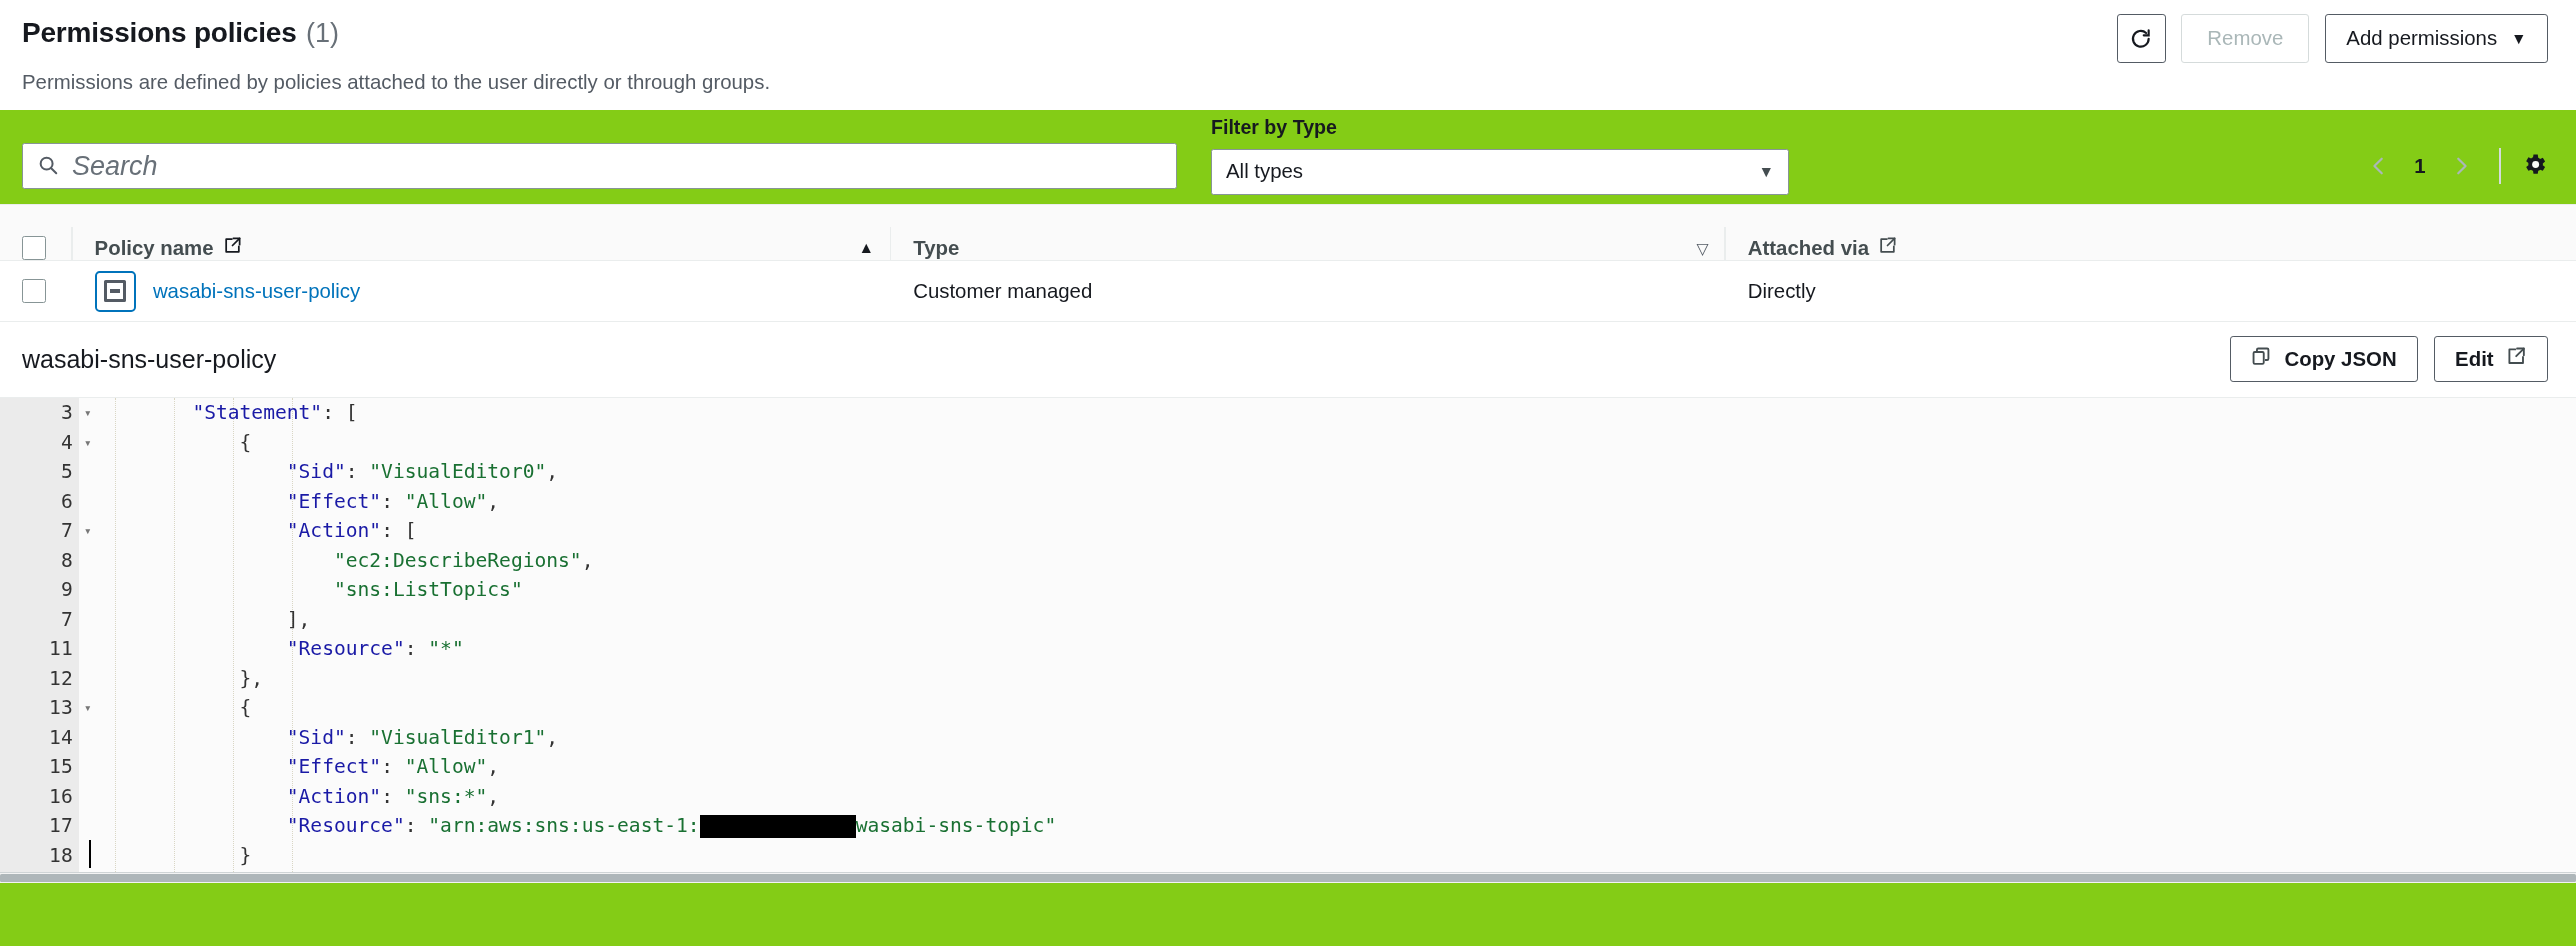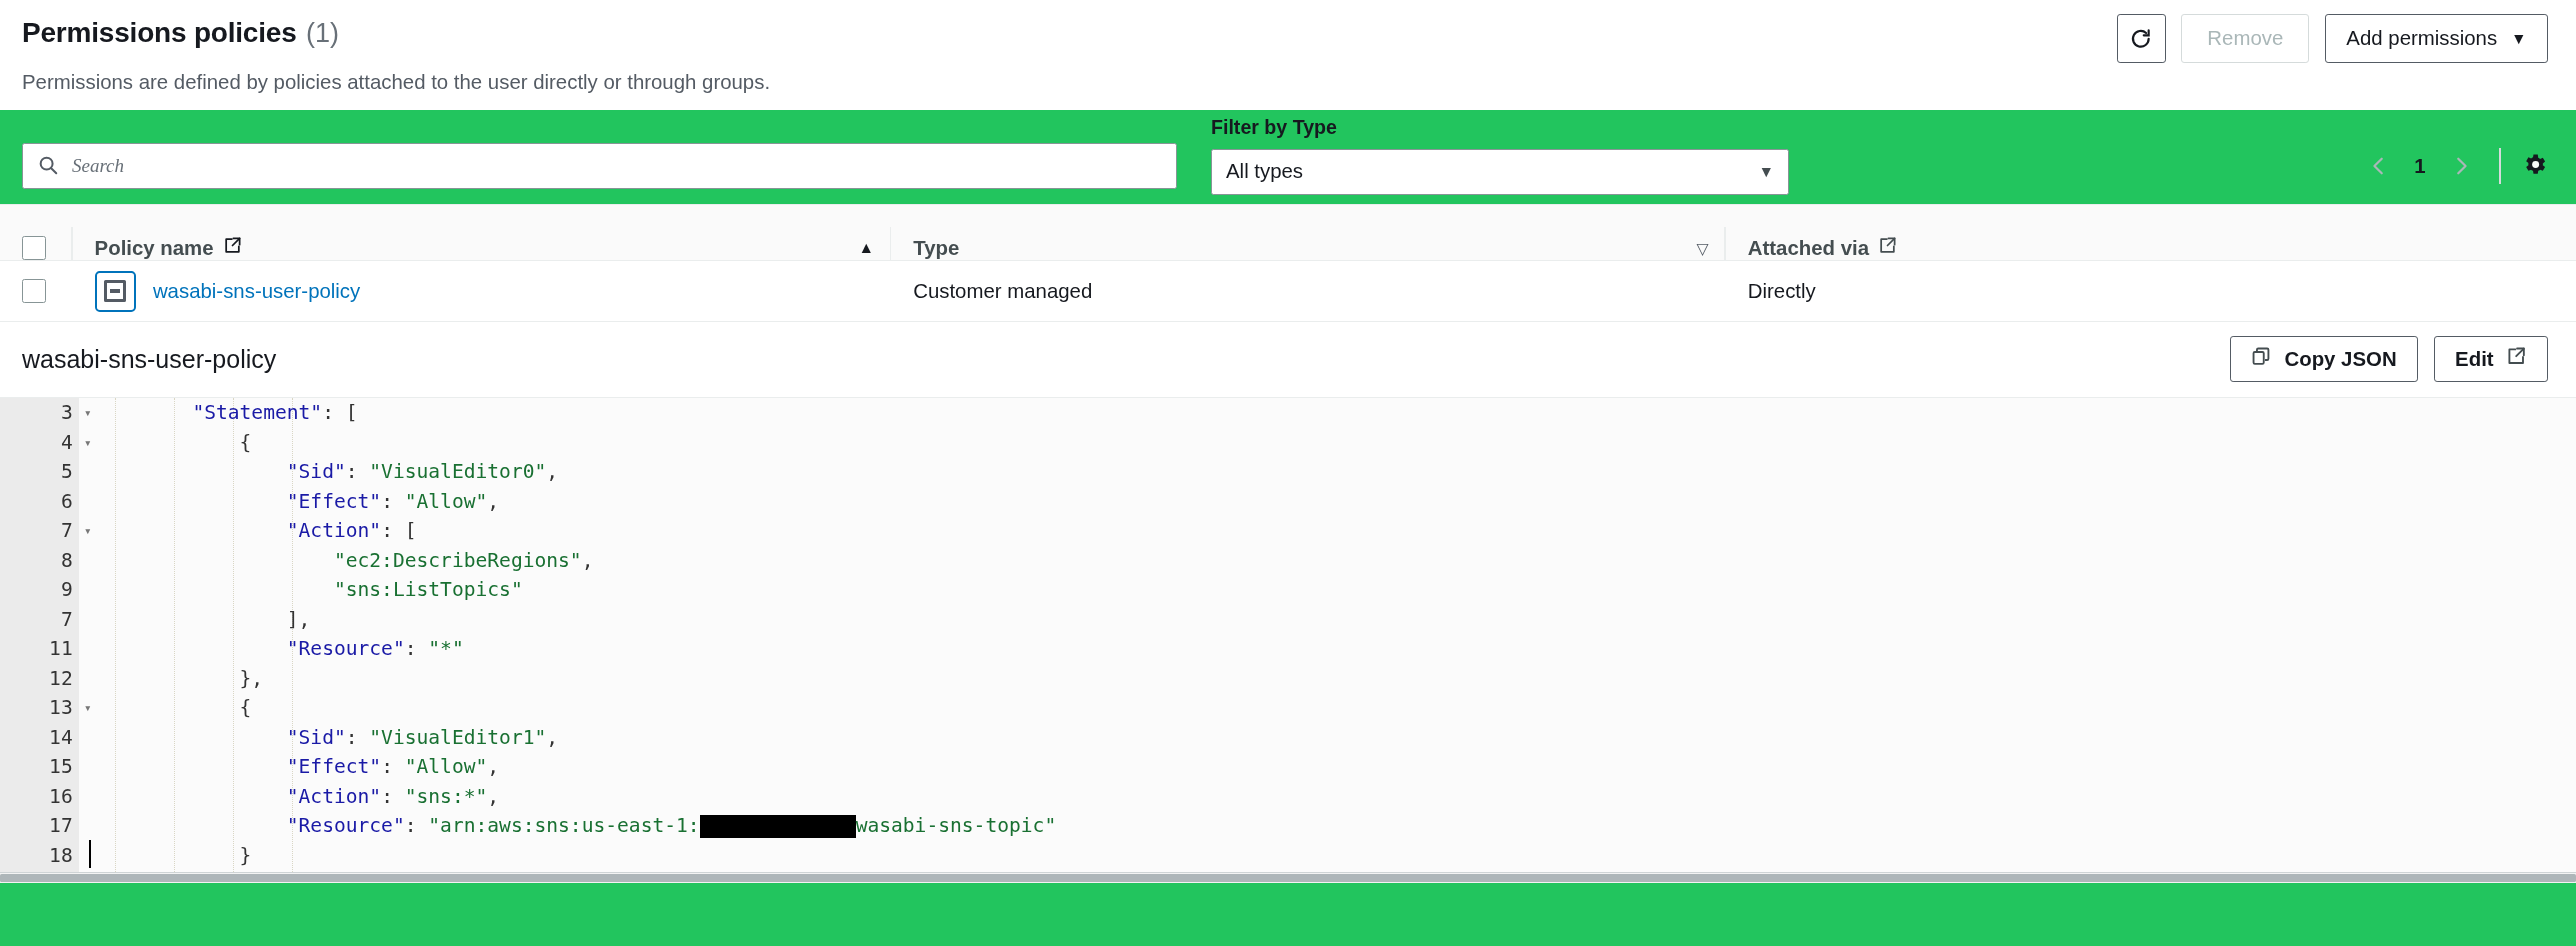--- a/index.html
+++ b/index.html
@@ -7,21 +7,21 @@
   html, body {
     margin: 0; padding: 0;
     width: 2576px; height: 946px;
     background: #ffffff;
     font-family: "Liberation Sans", sans-serif;
     -webkit-font-smoothing: antialiased;
   }
   .page {
     position: relative;
     width: 2576px; height: 946px;
-    background: #22c55e;
+    background: #84cc16;
     overflow: hidden;
   }
 
   
   .section-head {
     position: relative;
     height: 110px;
     background: #ffffff;
     padding: 17.3px 31px 0 22px;
   }
@@ -109,22 +109,22 @@
     background: #ffffff;
     display: flex;
     align-items: center;
     padding: 0 14px;
   }
   .search-icon { flex: 0 0 auto; margin-right: 11px; }
   .search-input {
     border: none;
     outline: none;
     width: 100%;
-    font-family: Liberation Serif, serif;
-    font-size: 19px;
+    font-family: Liberation Sans, sans-serif;
+    font-size: 27px;
     color: #16191f;
     background: transparent;
   }
   .search-input::placeholder { color: #687078; font-style: italic; }
 
   .filter-group {
     position: absolute;
     left: 1189px; top: 0;
     width: 578px;
   }

